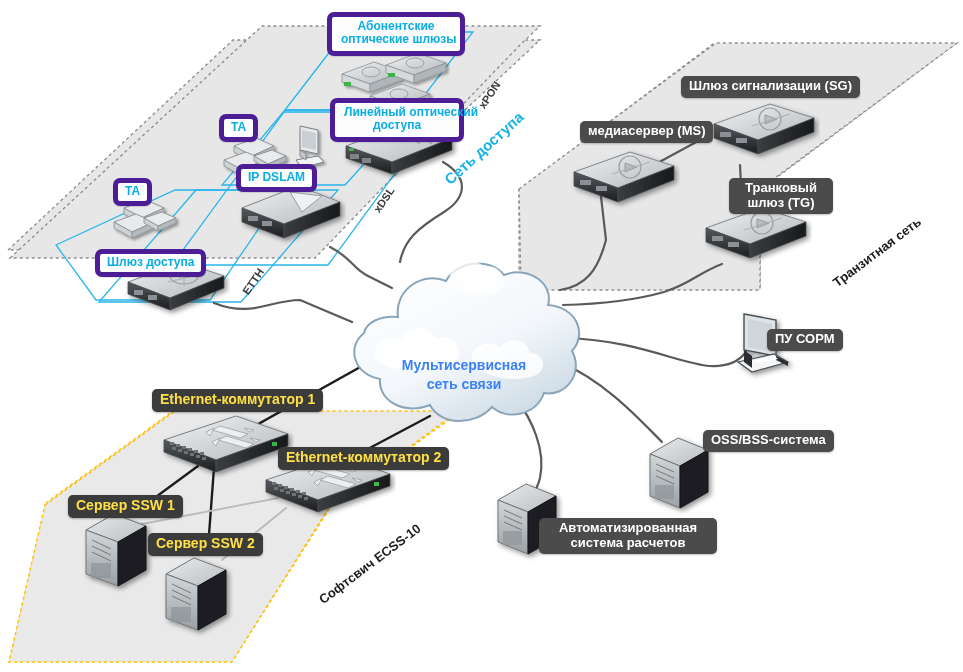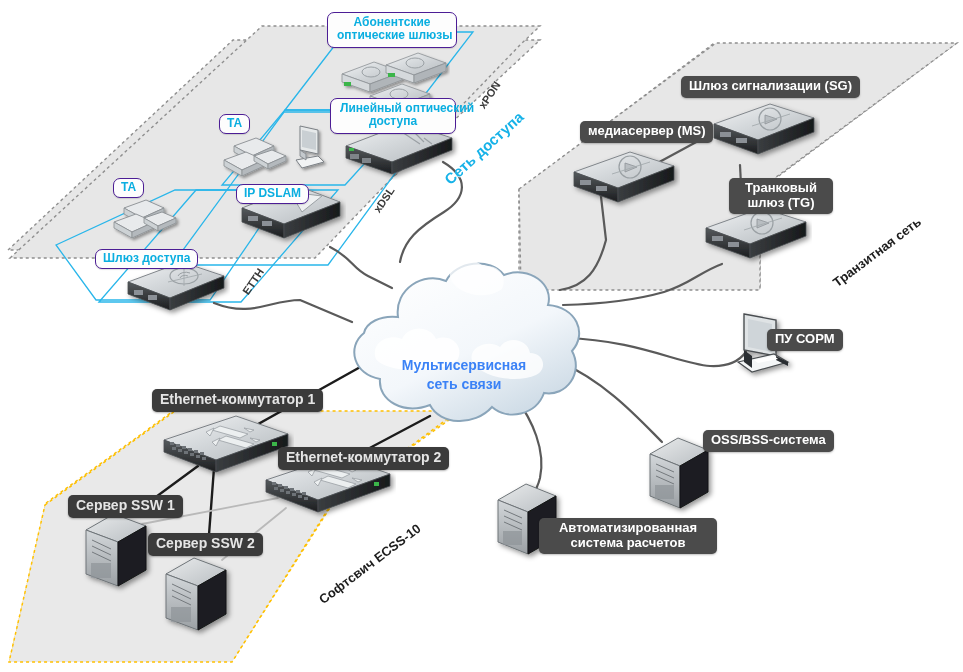--- a/index.html
+++ b/index.html
@@ -8,36 +8,36 @@
   #stage{position:relative;width:963px;height:672px;background:#fff;}
 
   
   #wires{position:absolute;left:0;top:0;width:963px;height:672px;overflow:visible;}
 
   
   .chip{position:absolute;white-space:nowrap;line-height:1.12;}
 
   
   .chip.cy{
-    background:#fdfdfd;border:1px solid #4c1d95;border-radius:7px;
+    background:#fdfdfd;border:5px solid #4c1d95;border-radius:7px;
     color:#0aaee0;font-weight:700;font-size:12px;
     padding:2px 7px 3px 7px;text-align:center;
     box-shadow:0 1px 1px rgba(0,0,0,.12);
   }
   .chip.cy.two{padding:3px 9px 4px 9px;}
 
   
   .chip.dk{
     background:#4b4b4b;border-radius:5px;color:#ffffff;
     font-weight:700;font-size:13px;padding:3px 8px 4px 8px;text-align:center;
     box-shadow:0 1px 2px rgba(0,0,0,.25);
   }
   
   .chip.yl{
-    background:#3b3b3b;border-radius:5px;color:#e5e5e5;
+    background:#3b3b3b;border-radius:5px;color:#fde047;
     font-weight:700;font-size:14px;padding:3px 8px 4px 8px;text-align:center;
     box-shadow:0 1px 2px rgba(0,0,0,.3);
   }
 
   
   .ztxt{position:absolute;white-space:nowrap;font-weight:700;}
   .ztxt.small{font-size:11px;color:#3a3a3a;}
   .ztxt.cyanbig{font-size:15px;color:#16b2e8;text-shadow:0 1px 0 #fff;}
   .ztxt.dkbig{font-size:13px;color:#1d1d1d;}
 
@@ -447,21 +447,21 @@
 
   <div class="chip cy two" style="left:330px;top:98px;width:106px">
     <div>Линейный оптический</div>
     <div>доступа</div>
   </div>
 
   <div class="chip cy" style="left:219px;top:114px">TA</div>
 
   <div class="chip cy" style="left:113px;top:178px">TA</div>
 
-  <div class="chip cy" style="left:236px;top:184px">IP DSLAM</div>
+  <div class="chip cy" style="left:236px;top:164px">IP DSLAM</div>
 
   <div class="chip cy" style="left:95px;top:249px">Шлюз доступа</div>
 
   <div class="chip dk" style="left:580px;top:121px">медиасервер (MS)</div>
 
   <div class="chip dk" style="left:729px;top:178px;width:88px">
     <div>Транковый</div>
     <div>шлюз (TG)</div>
   </div>
 

